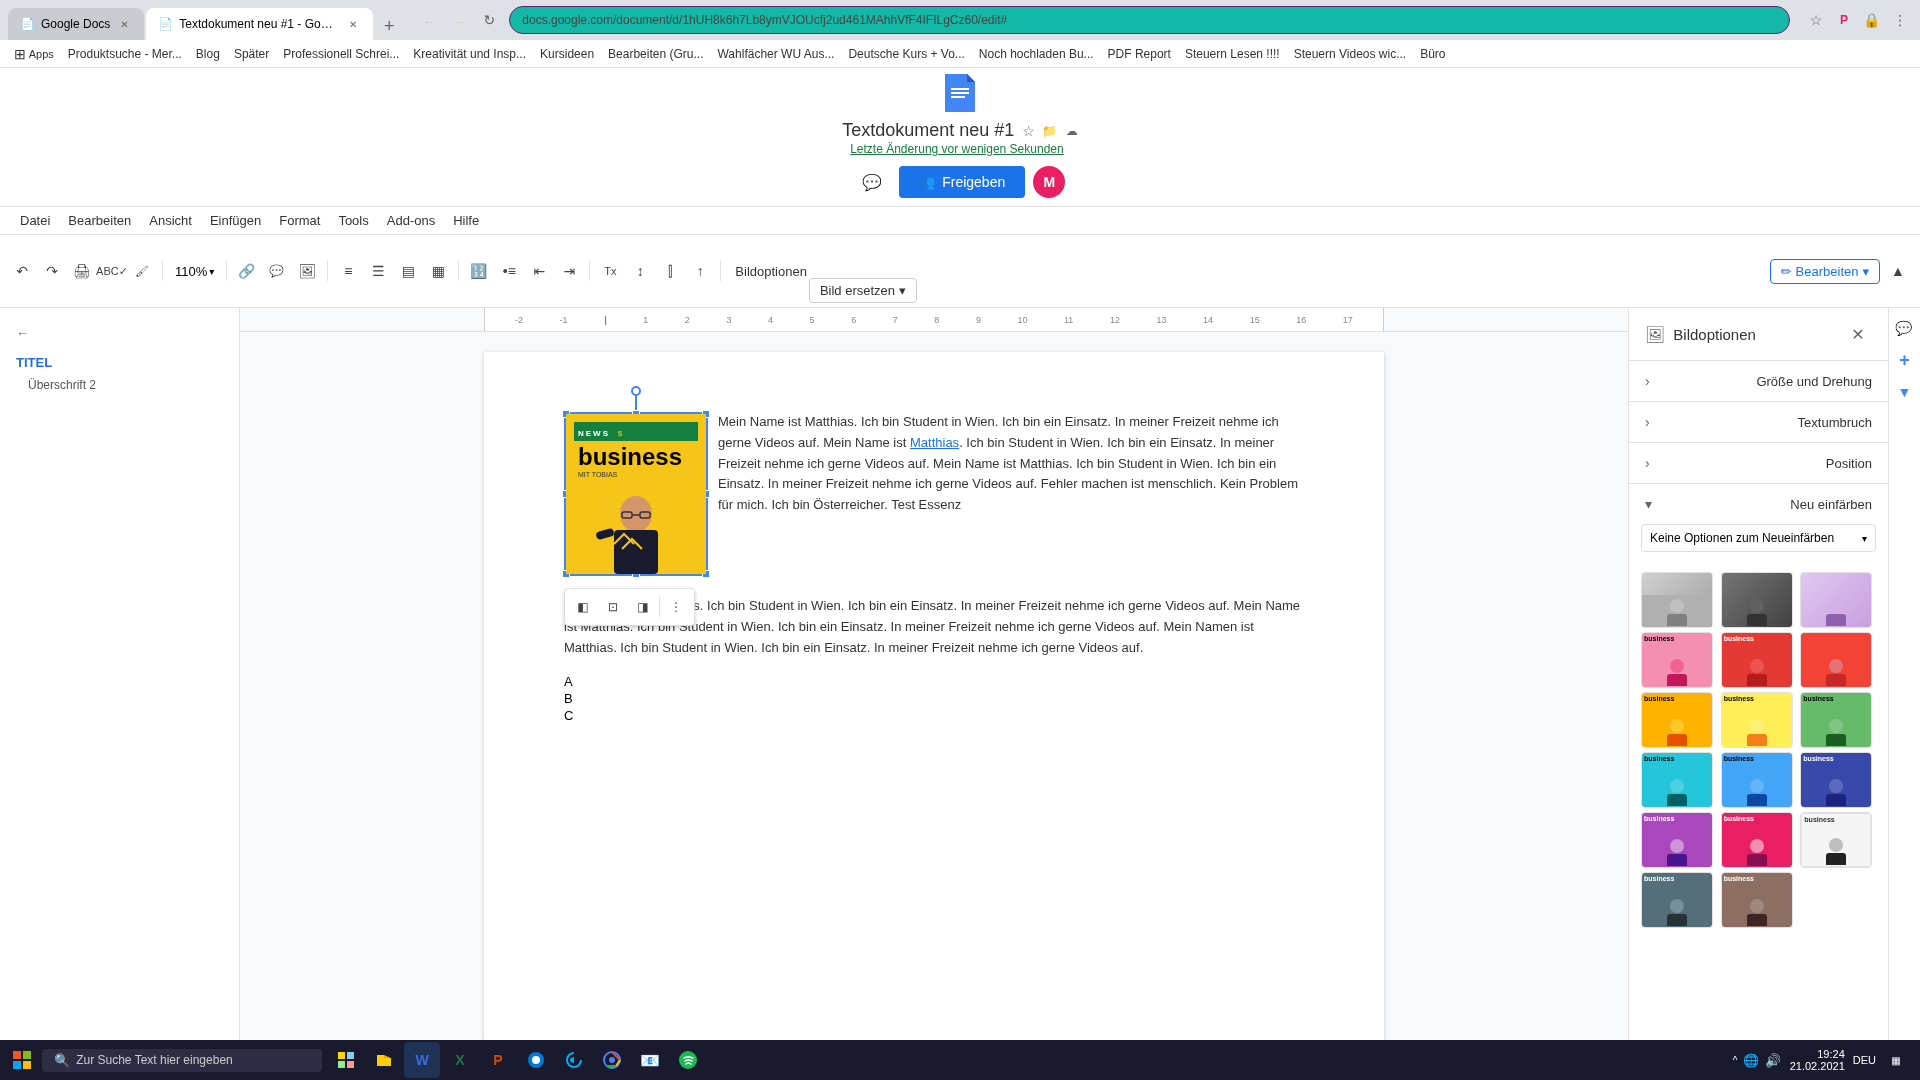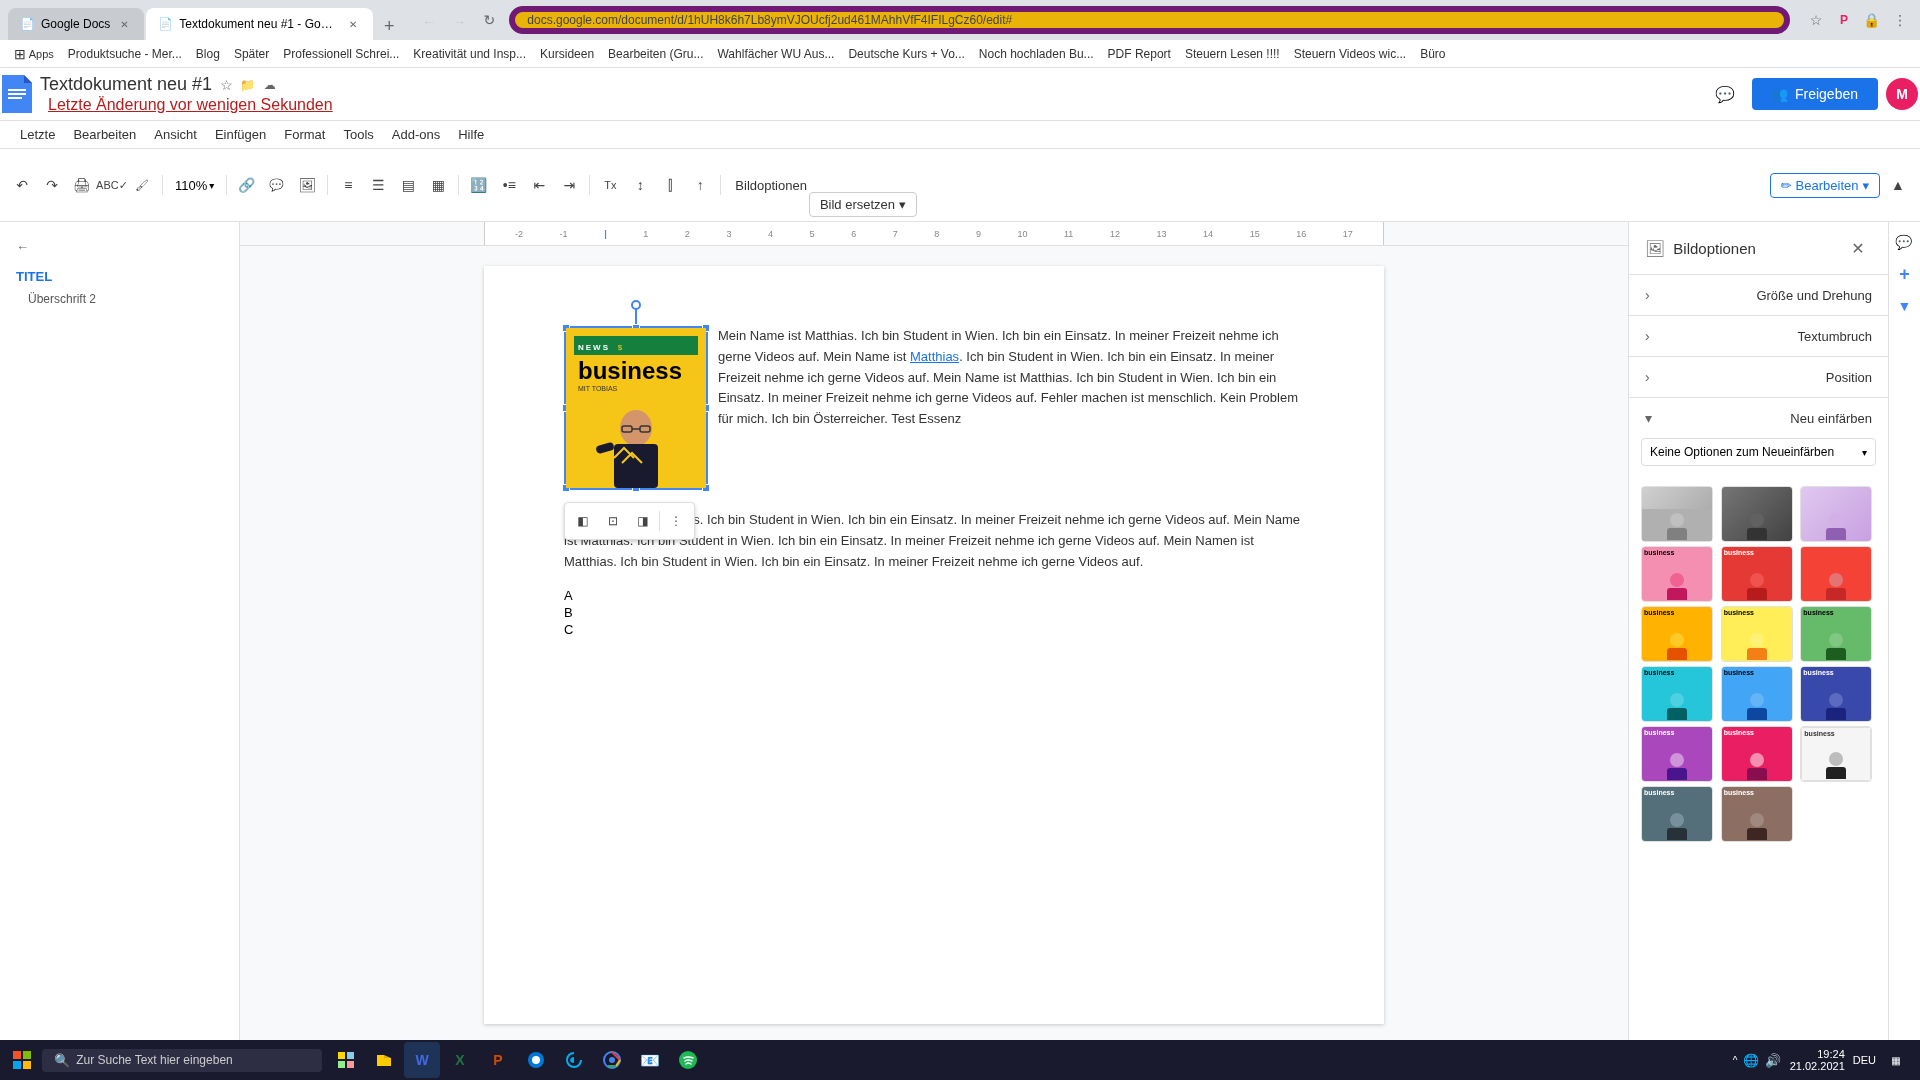--- a/index.html
+++ b/index.html
@@ -8,45 +8,45 @@
     
     .browser-chrome { background: #dee1e6; height: 40px; display: flex; align-items: center; padding: 0 8px; gap: 4px; }
     .tab-bar { display: flex; align-items: flex-end; gap: 2px; height: 100%; }
     .tab { display: flex; align-items: center; gap: 6px; padding: 0 12px; height: 32px; border-radius: 8px 8px 0 0; font-size: 12px; cursor: pointer; }
     .tab.active { background: #fff; }
     .tab.inactive { background: #c8cbd0; }
     .tab-close { width: 16px; height: 16px; border-radius: 50%; display: flex; align-items: center; justify-content: center; font-size: 10px; color: #666; cursor: pointer; }
     .new-tab { width: 28px; height: 28px; display: flex; align-items: center; justify-content: center; cursor: pointer; font-size: 18px; color: #666; }
     .nav-btn { width: 28px; height: 28px; border: none; background: none; cursor: pointer; border-radius: 50%; display: flex; align-items: center; justify-content: center; color: #666; font-size: 14px; }
     .nav-btn.disabled { color: #ccc; cursor: default; }
-    .url-bar { flex: 1; height: 28px; border: 6px solid #701a75; border-radius: 14px; padding: 0 12px; font-size: 12px; color: #333; background: #eab308; display: flex; align-items: center; }
+    .url-bar { flex: 1; height: 28px; border: 1px solid #701a75; border-radius: 14px; padding: 0 12px; font-size: 12px; color: #333; background: #14b8a6; display: flex; align-items: center; }
     .browser-actions { display: flex; align-items: center; gap: 4px; margin-left: 8px; }
     .browser-action-btn { width: 24px; height: 24px; border: none; background: none; cursor: pointer; color: #666; font-size: 14px; display: flex; align-items: center; justify-content: center; }
 
     
     .bookmarks-bar { background: #fff; height: 28px; display: flex; align-items: center; padding: 0 8px; gap: 2px; border-bottom: 1px solid #e0e0e0; font-size: 12px; overflow: hidden; }
     .bookmark-item { display: flex; align-items: center; gap: 3px; padding: 2px 6px; border-radius: 4px; cursor: pointer; white-space: nowrap; color: #333; }
 
     
     .app-layout { display: flex; flex-direction: column; height: calc(1080px - 104px); }
 
     
-    .gdocs-header { background: #fff; padding: 6px 2px; display: flex; align-items: center; gap: 8px; border-bottom: 1px solid #e0e0e0; }
+    .gdocs-header { background: #fff; padding: 6px 20px; display: flex; align-items: center; gap: 8px; border-bottom: 1px solid #e0e0e0; flex-direction: column; }
     .doc-title-area { flex: 1; }
     .doc-title { font-size: 18px; color: #333; font-weight: normal; }
     .title-icon { font-size: 14px; color: #666; cursor: pointer; }
     .share-btn { background: #1a73e8; color: white; border: none; padding: 8px 20px; border-radius: 4px; font-size: 14px; cursor: pointer; display: flex; align-items: center; gap: 6px; }
     .header-right { display: flex; align-items: center; gap: 8px; }
     .header-icon-btn { width: 36px; height: 36px; border: none; background: none; cursor: pointer; border-radius: 50%; display: flex; align-items: center; justify-content: center; color: #666; font-size: 16px; }
     .avatar { width: 32px; height: 32px; border-radius: 50%; background: #e91e63; display: flex; align-items: center; justify-content: center; color: white; font-size: 14px; font-weight: bold; cursor: pointer; }
 
     
     .menu-bar { background: #fff; padding: 2px 12px; display: flex; align-items: center; gap: 2px; border-bottom: 1px solid #e0e0e0; }
     .menu-item { padding: 4px 8px; border-radius: 4px; cursor: pointer; font-size: 13px; color: #333; }
-    .last-modified { font-size: 16px; color: #b91c1c; margin-left: 8px; cursor: pointer; text-decoration: underline; }
+    .last-modified { font-size: 12px; color: #15803d; margin-left: 8px; cursor: pointer; text-decoration: underline; }
 
     
     .toolbar { background: #fff; padding: 4px 8px; display: flex; align-items: center; gap: 2px; border-bottom: 1px solid #e0e0e0; flex-wrap: nowrap; }
     .toolbar-btn { width: 28px; height: 28px; border: none; background: none; cursor: pointer; border-radius: 4px; display: flex; align-items: center; justify-content: center; color: #444; font-size: 14px; }
     .toolbar-separator { width: 1px; height: 20px; background: #e0e0e0; margin: 0 4px; }
     .toolbar-dropdown { display: flex; align-items: center; gap: 2px; padding: 2px 6px; border: none; background: none; cursor: pointer; border-radius: 4px; font-size: 13px; }
     .edit-btn { display: flex; align-items: center; gap: 4px; padding: 4px 10px; border: 1px solid #1a73e8; border-radius: 4px; color: #1a73e8; cursor: pointer; background: none; font-size: 13px; }
     .image-options-label { font-size: 13px; color: #333; margin-left: 8px; }
     .image-replace-btn { display: flex; align-items: center; gap: 4px; padding: 4px 10px; border: 1px solid #ccc; border-radius: 4px; color: #333; cursor: pointer; background: none; font-size: 13px; margin-top: 39px; }
     .toolbar-right { margin-left: auto; display: flex; align-items: center; gap: 4px; }
@@ -241,21 +241,21 @@
       <button class="share-btn">
         <span>👥</span>
         <span>Freigeben</span>
       </button>
       <div class="avatar">M</div>
     </div>
   </div>
 
   <div class="menu-bar">
     <div class="menu-item">
-      <span>Letzte</span>
+      <span>Datei</span>
     </div>
     <div class="menu-item">
       <span>Bearbeiten</span>
     </div>
     <div class="menu-item">
       <span>Ansicht</span>
     </div>
     <div class="menu-item">
       <span>Einfügen</span>
     </div>

